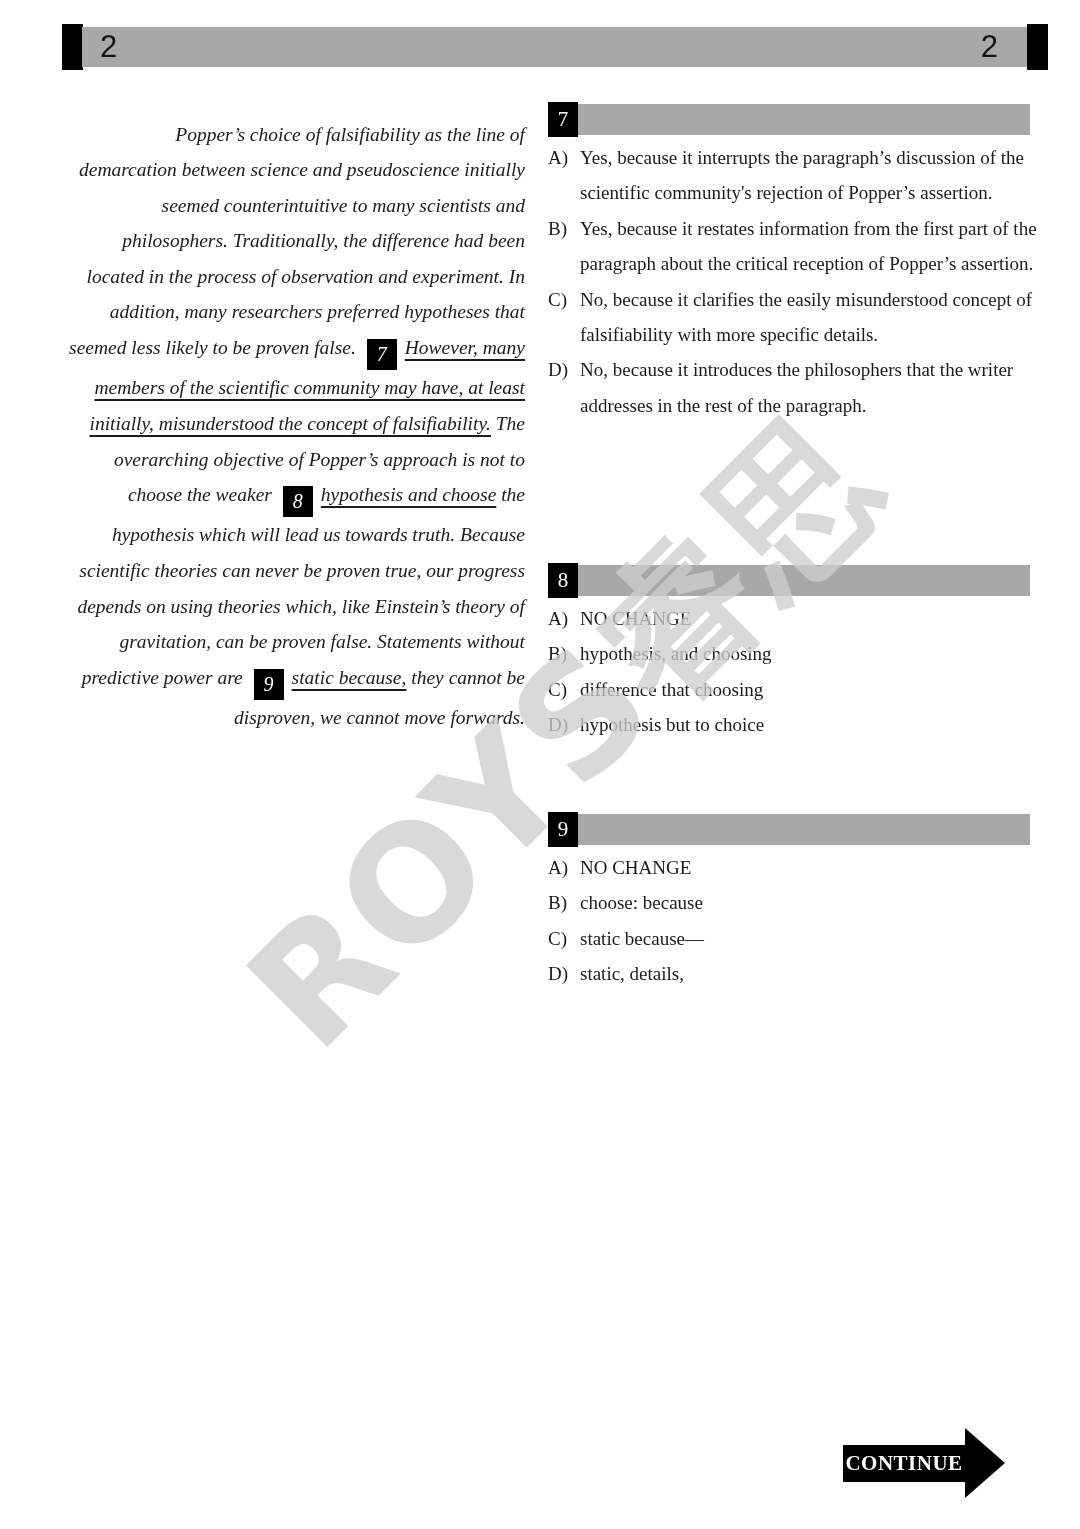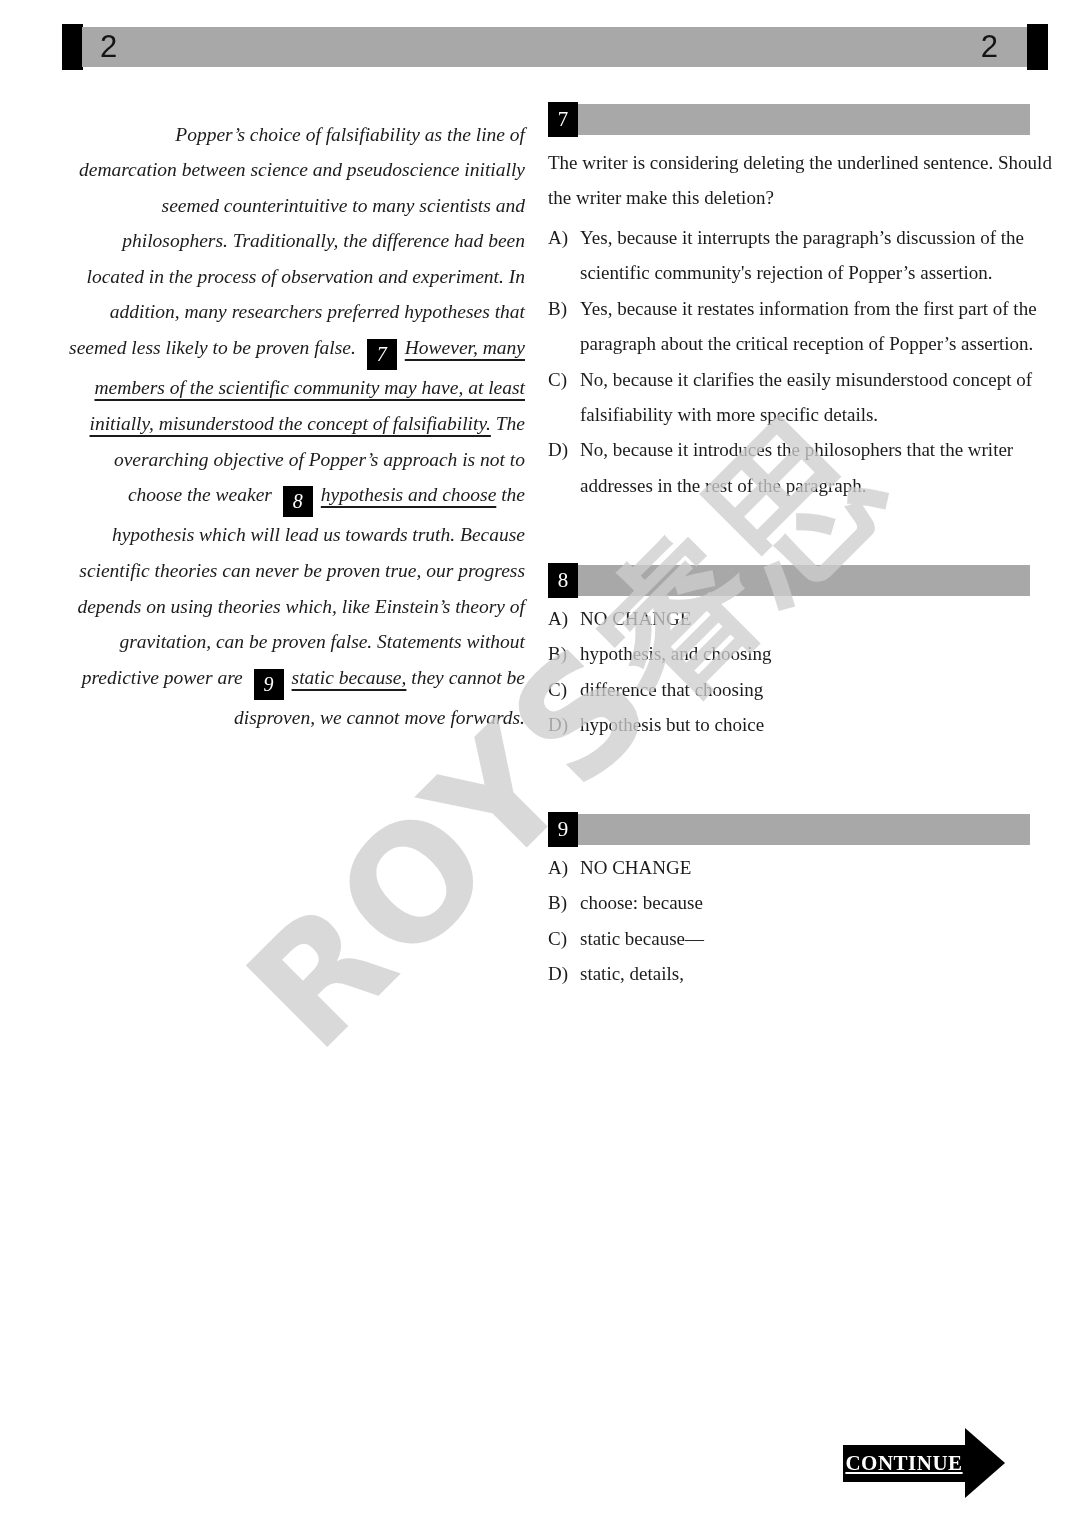--- a/index.html
+++ b/index.html
@@ -68,21 +68,21 @@
     font-weight:bold;font-size:158px;letter-spacing:2px;
     color:rgba(205,205,205,0.77);white-space:nowrap;
     z-index:9;pointer-events:none;
   }
 
   
   .continue{position:absolute;left:843px;top:1428px;display:flex;align-items:center;cursor:pointer;}
   .continue .box{
     width:122px;height:37px;background:#000;color:#fff;
     display:flex;align-items:center;justify-content:center;
-    font-weight:bold;font-size:21px;letter-spacing:0.5px;text-decoration:underline;
+    font-weight:bold;font-size:21px;letter-spacing:0.5px;
   }
   .continue .arrow{
     width:0;height:0;
     border-top:35px solid transparent;
     border-bottom:35px solid transparent;
     border-left:40px solid #000;
   }
 </style>
 </head>
 <body>
@@ -94,21 +94,20 @@
   <div class="num right">2</div>
   <div class="cap right"></div>
 </div>
 
 <p class="passage"><span>Popper’s choice of falsifiability as the line of demarcation between science and pseudoscience initially seemed counterintuitive to many scientists and philosophers. Traditionally, the difference had been located in the process of observation and experiment. In addition, many researchers preferred hypotheses that seemed less likely to be proven false. </span><span class="inline-qnum">7</span><span class="u">However, many members of the scientific community may have, at least initially, misunderstood the concept of falsifiability.</span><span> The overarching objective of Popper’s approach is not to choose the weaker </span><span class="inline-qnum">8</span><span class="u">hypothesis and choose</span><span> the hypothesis which will lead us towards truth. Because scientific theories can never be proven true, our progress depends on using theories which, like Einstein’s theory of gravitation, can be proven false. Statements without predictive power are </span><span class="inline-qnum">9</span><span class="u">static because,</span><span> they cannot be disproven, we cannot move forwards.</span></p>
 
 <section class="question q7">
   <div class="qbar">
     <div class="qnum">7</div>
   </div>
-  <p class="stem">The writer is considering deleting the underlined sentence. Should the writer make this deletion?</p>
   <ul class="choices">
       <li>
         <span class="lbl">A)</span>
         <span class="txt">Yes, because it interrupts the paragraph’s discussion of the scientific community's rejection of Popper’s assertion.</span>
       </li>
       <li>
         <span class="lbl">B)</span>
         <span class="txt">Yes, because it restates information from the first part of the paragraph about the critical reception of Popper’s assertion.</span>
       </li>
       <li>

